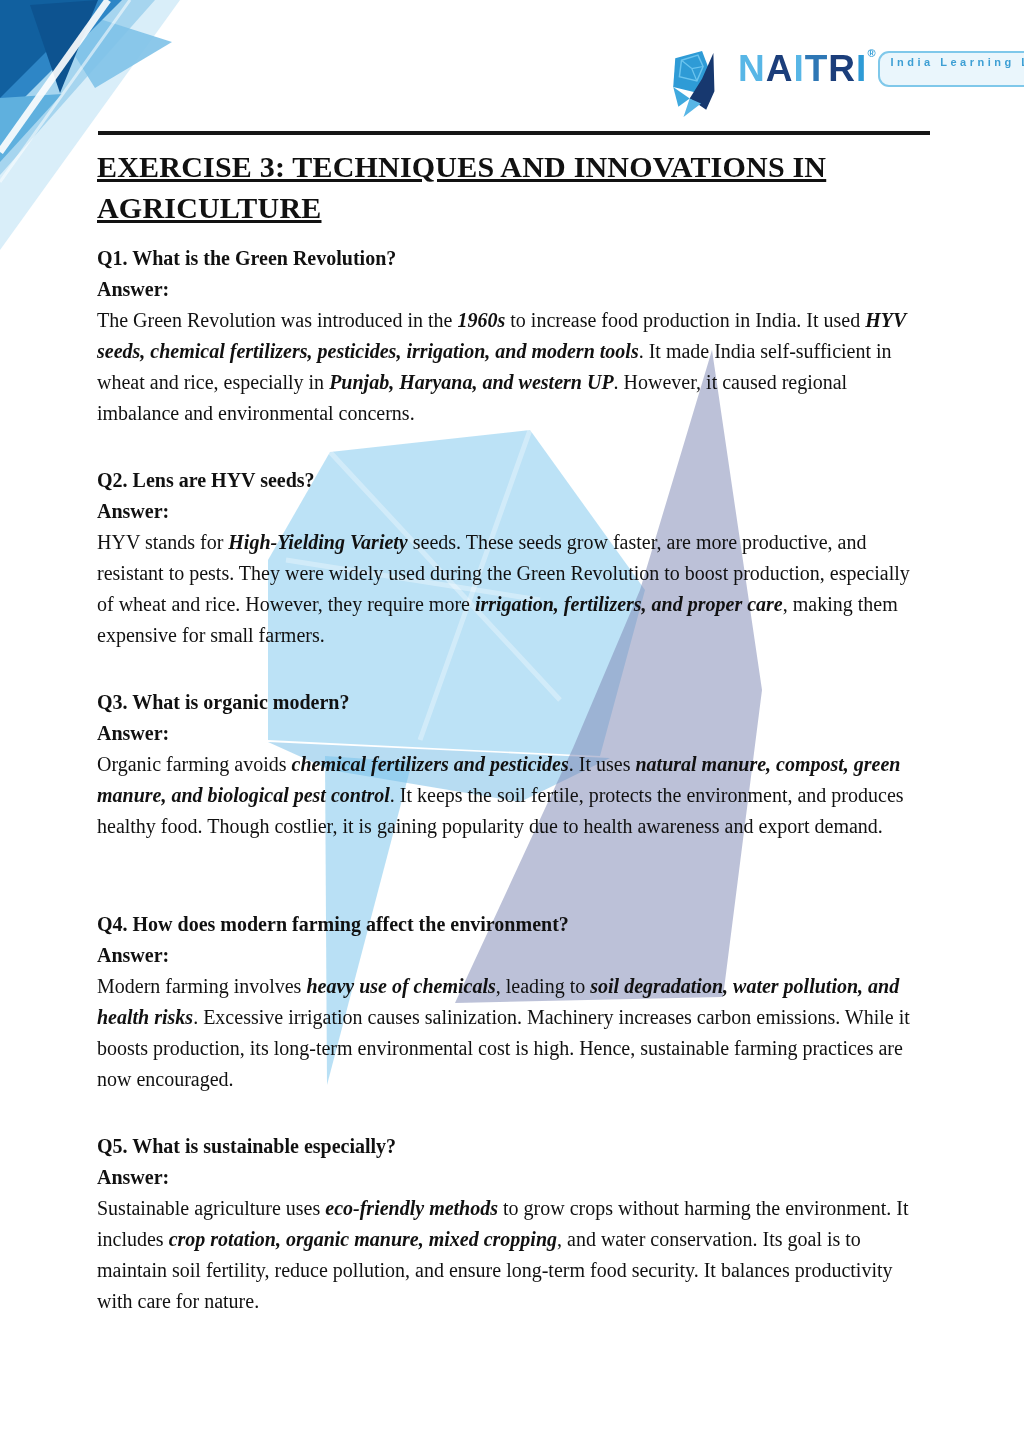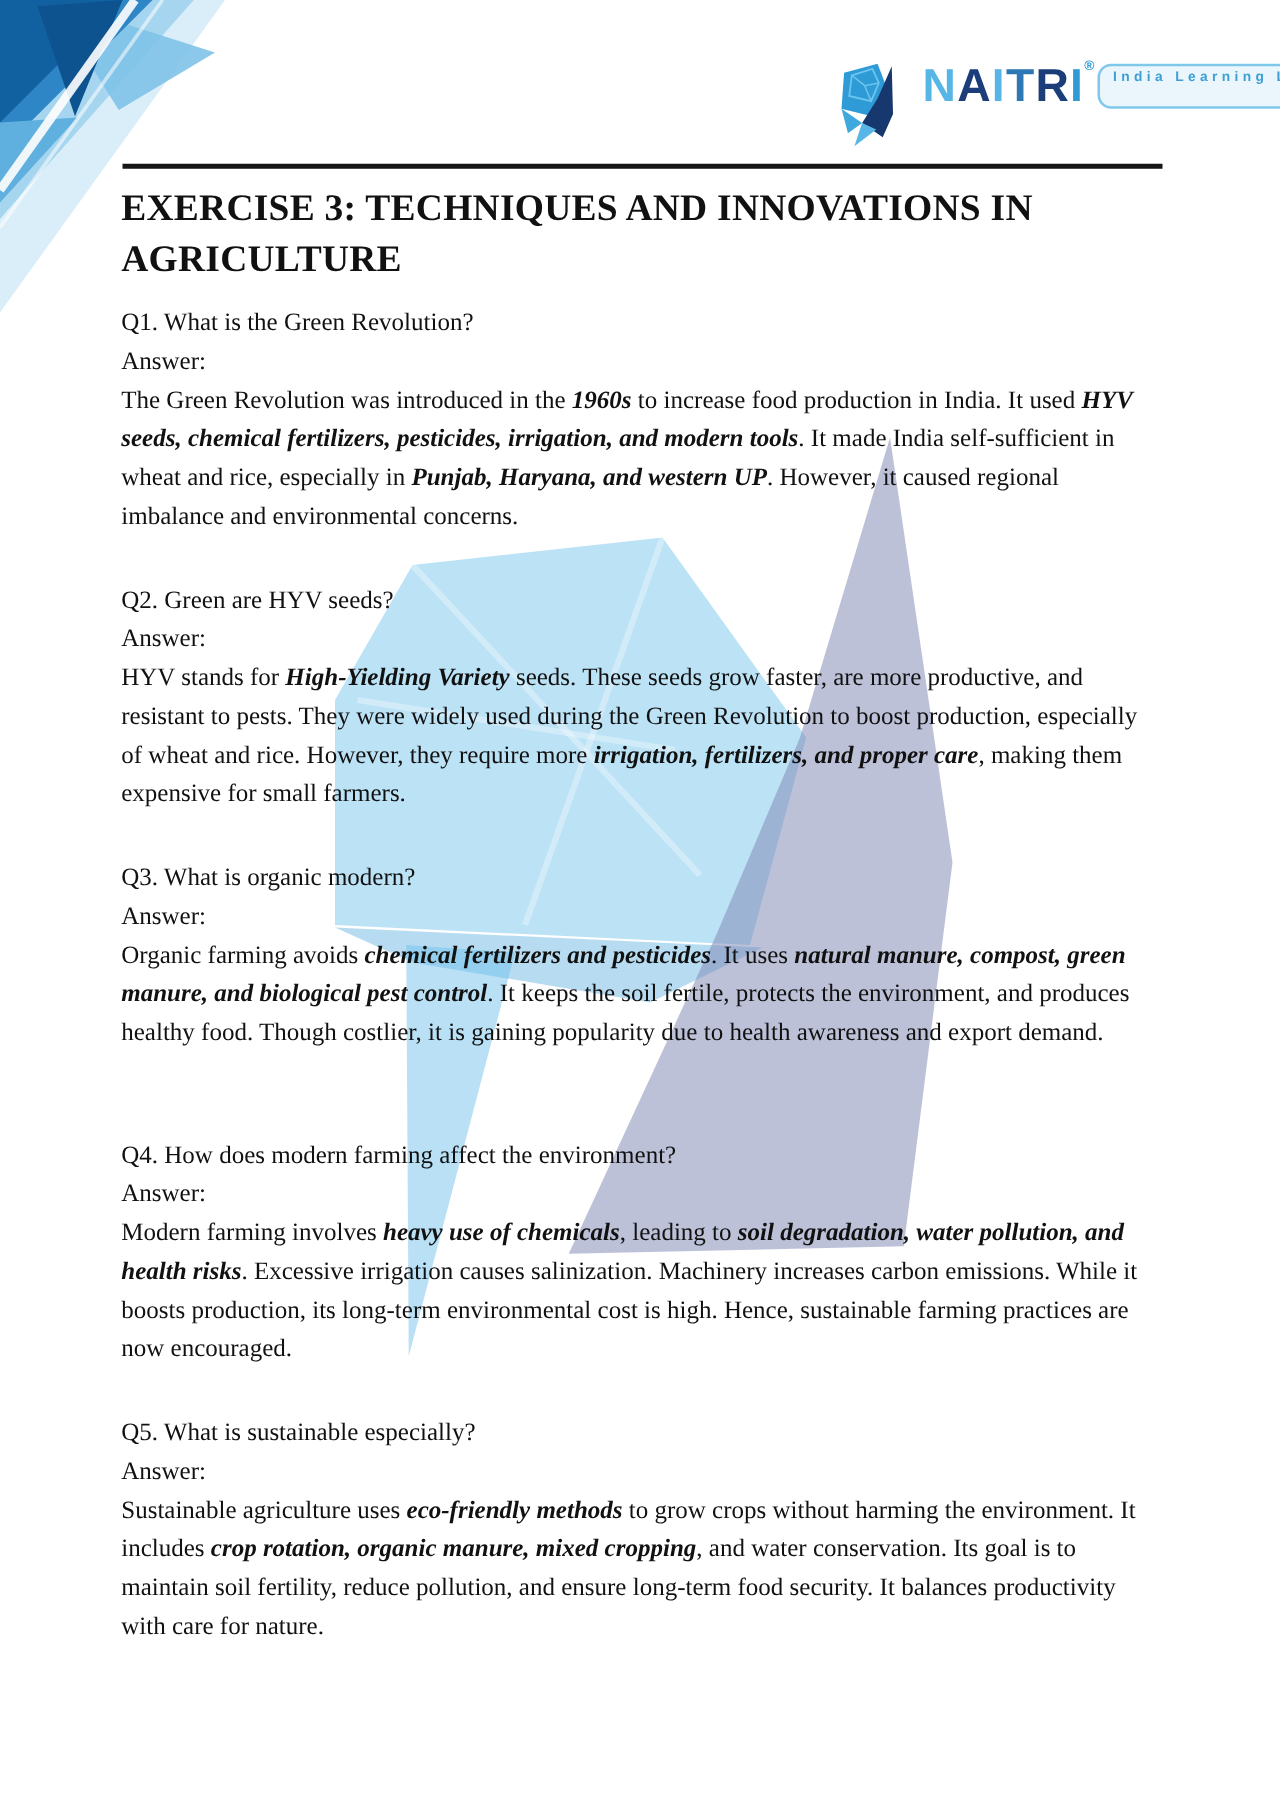--- a/index.html
+++ b/index.html
@@ -43,29 +43,30 @@
   
   .rule{
     position:absolute;top:131px;left:98px;width:832px;height:4px;
     background:#161616;z-index:2;
   }
   .page-title{
     position:absolute;top:146px;left:97px;width:840px;z-index:2;
     margin:0;
     font-size:30px;line-height:41px;font-weight:700;
     letter-spacing:0.2px;
+    text-decoration:underline;
   }
 
   
   .content{
     position:absolute;top:243px;left:97px;width:830px;z-index:2;
     font-size:20px;line-height:31px;
   }
   .qa{height:222px;}
-  .q,.a-label{font-weight:400;margin:0;}
+  .q,.a-label{font-weight:700;margin:0;}
   .a-text{margin:0;}
   .a-text .b{font-weight:700;font-style:italic;}
 </style>
 </head>
 <body>
 
 <div class="page">
 
   <svg class="watermark-svg" width="1024" height="1449" viewBox="0 0 1024 1449" aria-hidden="true">
 
@@ -122,21 +123,21 @@
 
   <div class="content">
 
     <section class="qa">
       <p class="q">Q1. What is the Green Revolution?</p>
       <p class="a-label">Answer:</p>
       <p class="a-text"><span>The Green Revolution was introduced in the </span><span class="b">1960s</span><span> to increase food production in India. It used </span><span class="b">HYV seeds, chemical fertilizers, pesticides, irrigation, and modern tools</span><span>. It made India self-sufficient in wheat and rice, especially in </span><span class="b">Punjab, Haryana, and western UP</span><span>. However, it caused regional imbalance and environmental concerns.</span></p>
     </section>
 
     <section class="qa">
-      <p class="q">Q2. Green are HYV seeds?</p>
+      <p class="q">Q2. Lens are HYV seeds?</p>
       <p class="a-label">Answer:</p>
       <p class="a-text"><span>HYV stands for </span><span class="b">High-Yielding Variety</span><span> seeds. These seeds grow faster, are more productive, and resistant to pests. They were widely used during the Green Revolution to boost production, especially of wheat and rice. However, they require more </span><span class="b">irrigation, fertilizers, and proper care</span><span>, making them expensive for small farmers.</span></p>
     </section>
 
     <section class="qa">
       <p class="q">Q3. What is organic modern?</p>
       <p class="a-label">Answer:</p>
       <p class="a-text"><span>Organic farming avoids </span><span class="b">chemical fertilizers and pesticides</span><span>. It uses </span><span class="b">natural manure, compost, green manure, and biological pest control</span><span>. It keeps the soil fertile, protects the environment, and produces healthy food. Though costlier, it is gaining popularity due to health awareness and export demand.</span></p>
     </section>
 

